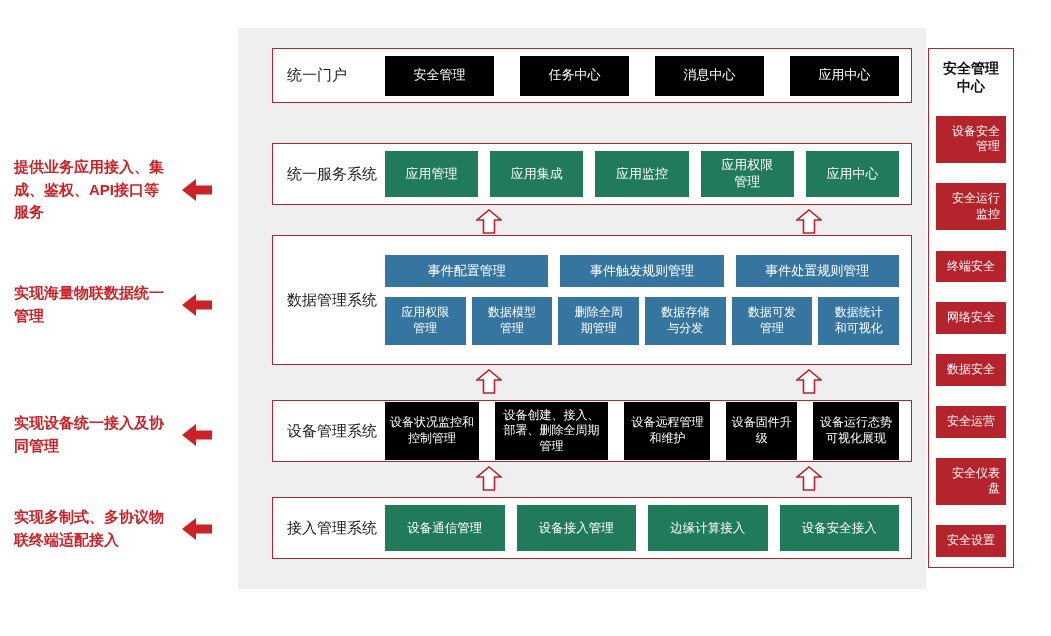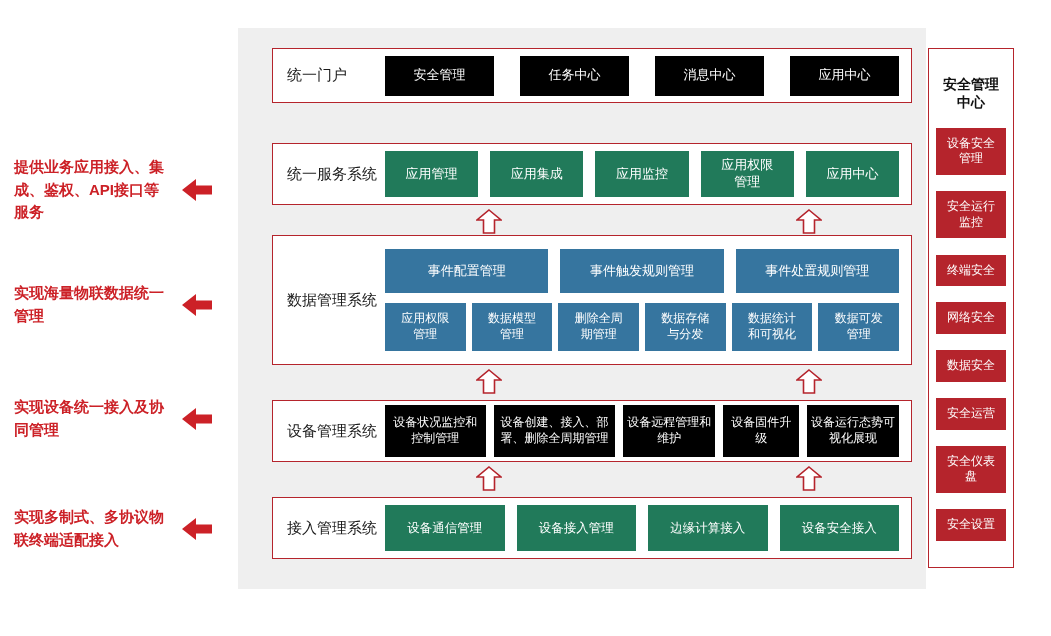--- a/index.html
+++ b/index.html
@@ -19,56 +19,56 @@
 
   .row1{top:48px;height:55px}
   .row1 .layer-body{gap:26px;height:40px;align-self:center}
   .row1 .btn{font-size:13px;padding:2px 8px}
   .row2{top:143px;height:62px}
   .row2 .layer-body{gap:12px;height:46px;align-self:center}
   .row2 .btn{font-size:13px;padding:2px 15px}
   .row3{top:235px;height:130px}
   .row3 .layer-body{flex-direction:column;gap:10px;}
   .sub{display:flex;}
-  .sub-top{gap:12px;height:44px;}
+  .sub-top{gap:12px;height:32px;}
   .sub-top .btn{font-size:13px;padding:2px 8px}
   .sub-bot{gap:6px;height:48px;}
   .sub-bot .btn{padding:2px 12px}
   .row4{top:400px;height:62px}
-  .row4 .layer-body{gap:8px;height:52px;align-self:center}
+  .row4 .layer-body{gap:16px;height:58px;align-self:center}
   .row4 .btn{padding:2px 4px}
   .row5{top:497px;height:62px}
   .row5 .layer-body{gap:12px;height:46px;align-self:center}
   .row5 .btn{font-size:12.5px;padding:2px 17px}
 
   .up-arrow{position:absolute;display:block;}
 
-  .security{position:absolute;left:928px;top:48px;width:86px;height:520px;border:1px solid #b5242c;background:#fff;box-sizing:border-box;display:flex;flex-direction:column;justify-content:space-between;padding:26px 7px;}
+  .security{position:absolute;left:928px;top:48px;width:86px;height:520px;border:1px solid #b5242c;background:#fff;box-sizing:border-box;display:flex;flex-direction:column;justify-content:space-between;padding:10px 7px;}
   .sec-title{font-size:14px;font-weight:bold;color:#111;text-align:center;line-height:1.3;padding:0 5px;}
-  .sec-btn{background:#b5242c;color:#fff;font-size:12px;text-align:center;line-height:1.3;padding:8px 6px;display:flex;align-items:center;justify-content:center;}
+  .sec-btn{background:#b5242c;color:#fff;font-size:12px;text-align:right;line-height:1.3;padding:8px 6px;display:flex;align-items:center;justify-content:center;}
 </style>
 </head>
 <body>
 
 <div class="canvas">
   <div class="backdrop"></div>
 
   <div class="annotation" style="top:156px">
     <div class="ann-text">提供业务应用接入、集成、鉴权、API接口等服务</div>
     <svg class="arrow-left" width="30" height="22" viewBox="0 0 30 22">
         <polygon points="0,11 14,0 14,6.5 30,6.5 30,15.5 14,15.5 14,22" fill="#cc2127"></polygon>
       </svg>
   </div>
   <div class="annotation" style="top:282px">
     <div class="ann-text">实现海量物联数据统一管理</div>
     <svg class="arrow-left" width="30" height="22" viewBox="0 0 30 22">
         <polygon points="0,11 14,0 14,6.5 30,6.5 30,15.5 14,15.5 14,22" fill="#cc2127"></polygon>
       </svg>
   </div>
-  <div class="annotation" style="top:396px">
+  <div class="annotation" style="top:412px">
     <div class="ann-text">实现设备统一接入及协同管理</div>
     <svg class="arrow-left" width="30" height="22" viewBox="0 0 30 22">
         <polygon points="0,11 14,0 14,6.5 30,6.5 30,15.5 14,15.5 14,22" fill="#cc2127"></polygon>
       </svg>
   </div>
   <div class="annotation" style="top:506px">
     <div class="ann-text">实现多制式、多协议物联终端适配接入</div>
     <svg class="arrow-left" width="30" height="22" viewBox="0 0 30 22">
         <polygon points="0,11 14,0 14,6.5 30,6.5 30,15.5 14,15.5 14,22" fill="#cc2127"></polygon>
       </svg>
@@ -101,22 +101,22 @@
       <div class="sub sub-top">
         <div class="btn blue">事件配置管理</div>
         <div class="btn blue">事件触发规则管理</div>
         <div class="btn blue">事件处置规则管理</div>
       </div>
       <div class="sub sub-bot">
         <div class="btn blue">应用权限管理</div>
         <div class="btn blue">数据模型管理</div>
         <div class="btn blue">删除全周期管理</div>
         <div class="btn blue">数据存储与分发</div>
+        <div class="btn blue">数据可发管理</div>
         <div class="btn blue">数据统计和可视化</div>
-        <div class="btn blue">数据可发管理</div>
       </div>
     </div>
   </div>
 
   <div class="layer row4">
     <div class="layer-label">设备管理系统</div>
     <div class="layer-body">
       <div class="btn red" style="flex:1.1">设备状况监控和控制管理</div>
       <div class="btn red" style="flex:1.35">设备创建、接入、部署、删除全周期管理</div>
       <div class="btn red">设备远程管理和维护</div>

